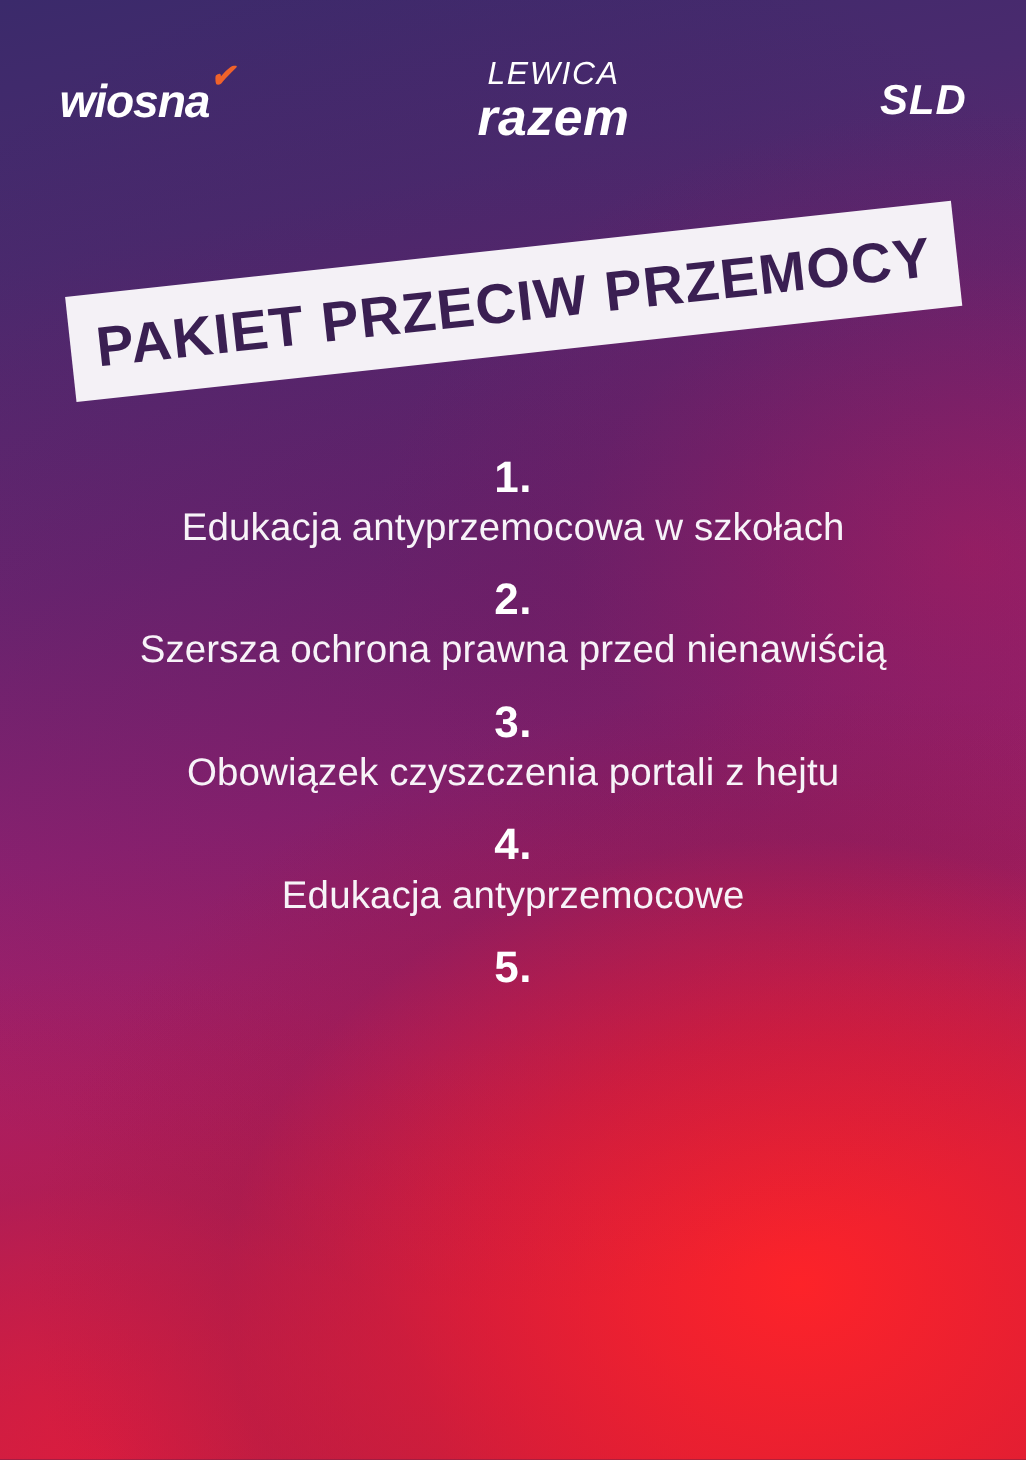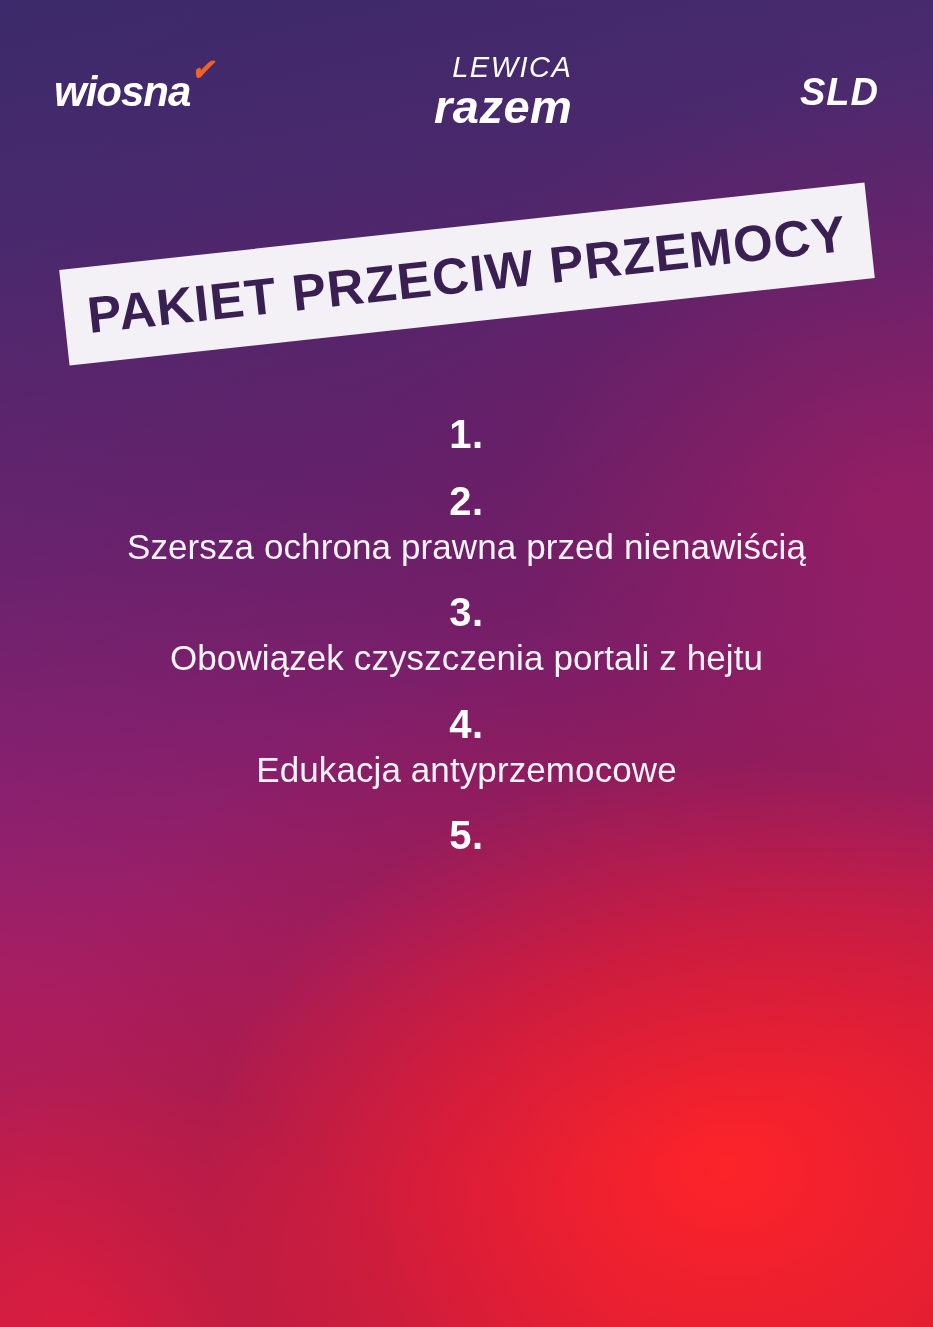--- a/index.html
+++ b/index.html
@@ -54,21 +54,21 @@
   .logo-wiosna .check {
     position: absolute;
     top: -16px;
     right: -18px;
     color: #f0622a;
     font-size: 30px;
     font-weight: 700;
     transform: scaleX(0.9);
   }
   .logo-lewica {
-    text-align: right;
+    text-align: center;
     color: #ffffff;
     line-height: 1.02;
     margin-left: 10px;
   }
   .logo-lewica .l1 {
     display: block;
     font-size: 29px;
     font-weight: 400;
     letter-spacing: 1.5px;
   }
@@ -161,20 +161,21 @@
 
   <div class="banner-wrap">
     <div class="banner">
       <span class="banner-text">PAKIET PRZECIW PRZEMOCY</span>
     </div>
   </div>
 
   <div class="list">
     <div class="item">
       <div class="item-num">1.</div>
+      <div class="item-text">Edukacja antyprzemocowa w szkołach</div>
     </div>
     <div class="item">
       <div class="item-num">2.</div>
       <div class="item-text">Szersza ochrona prawna przed nienawiścią</div>
     </div>
     <div class="item">
       <div class="item-num">3.</div>
       <div class="item-text">Obowiązek czyszczenia portali z hejtu</div>
     </div>
     <div class="item">

